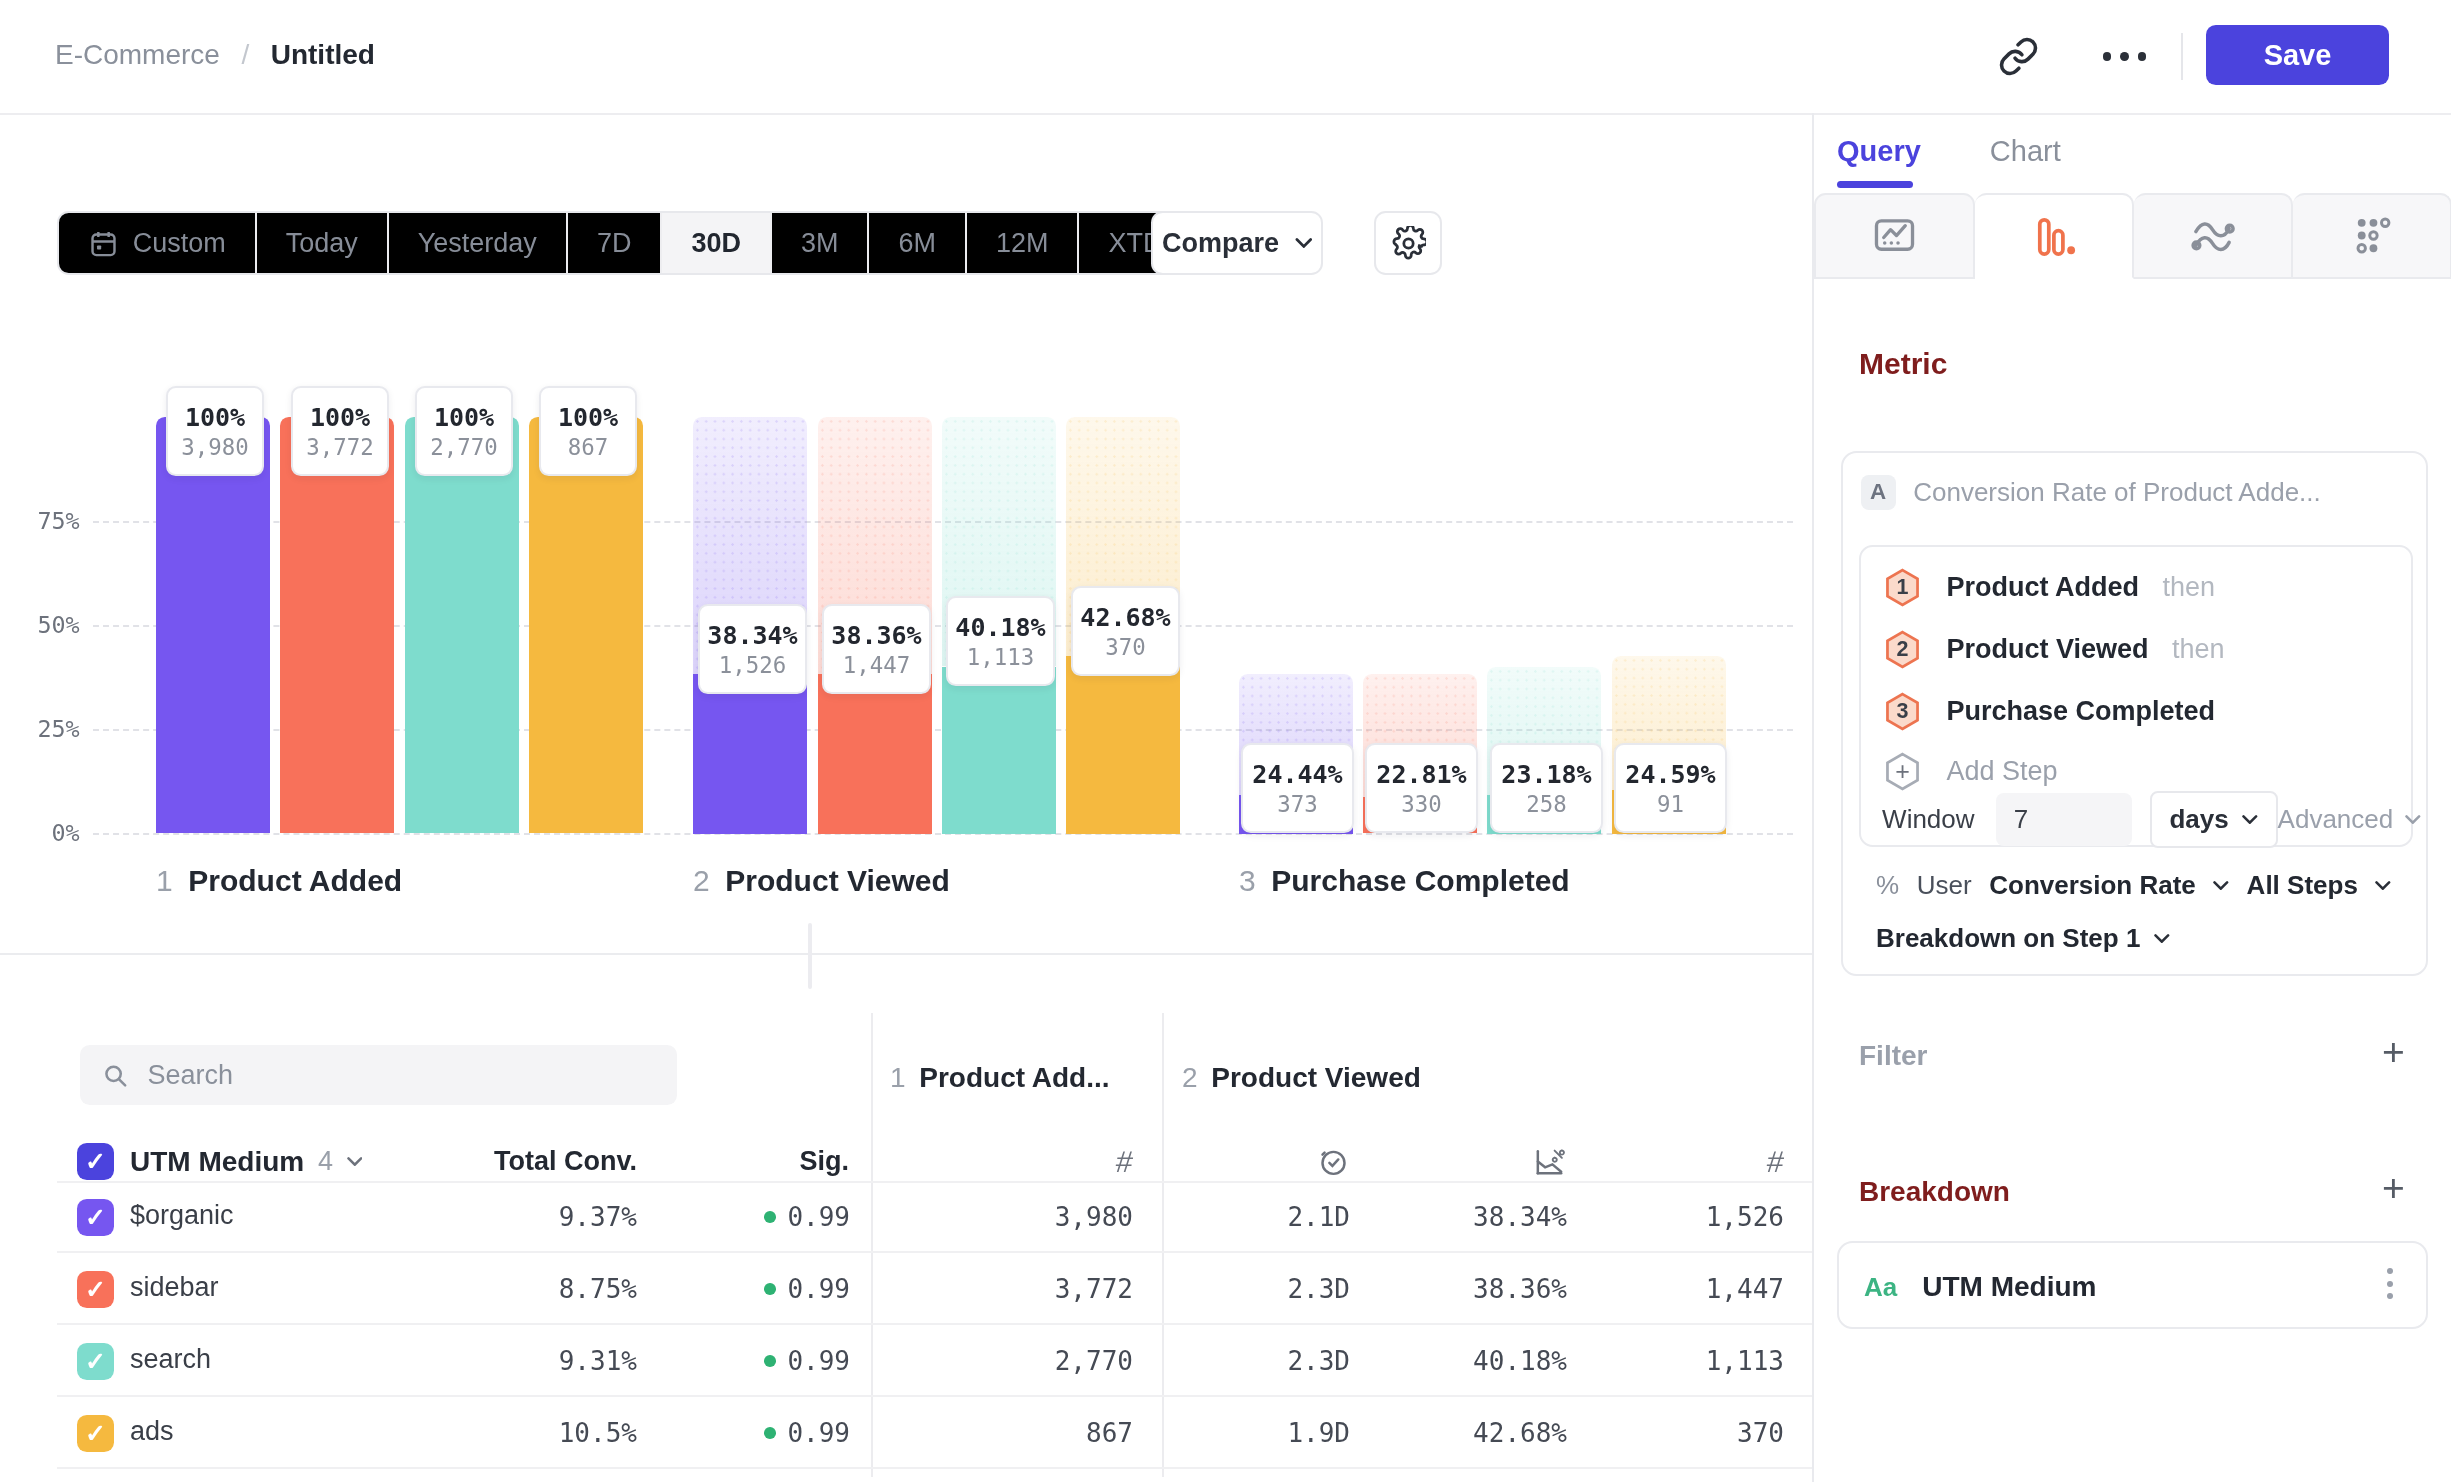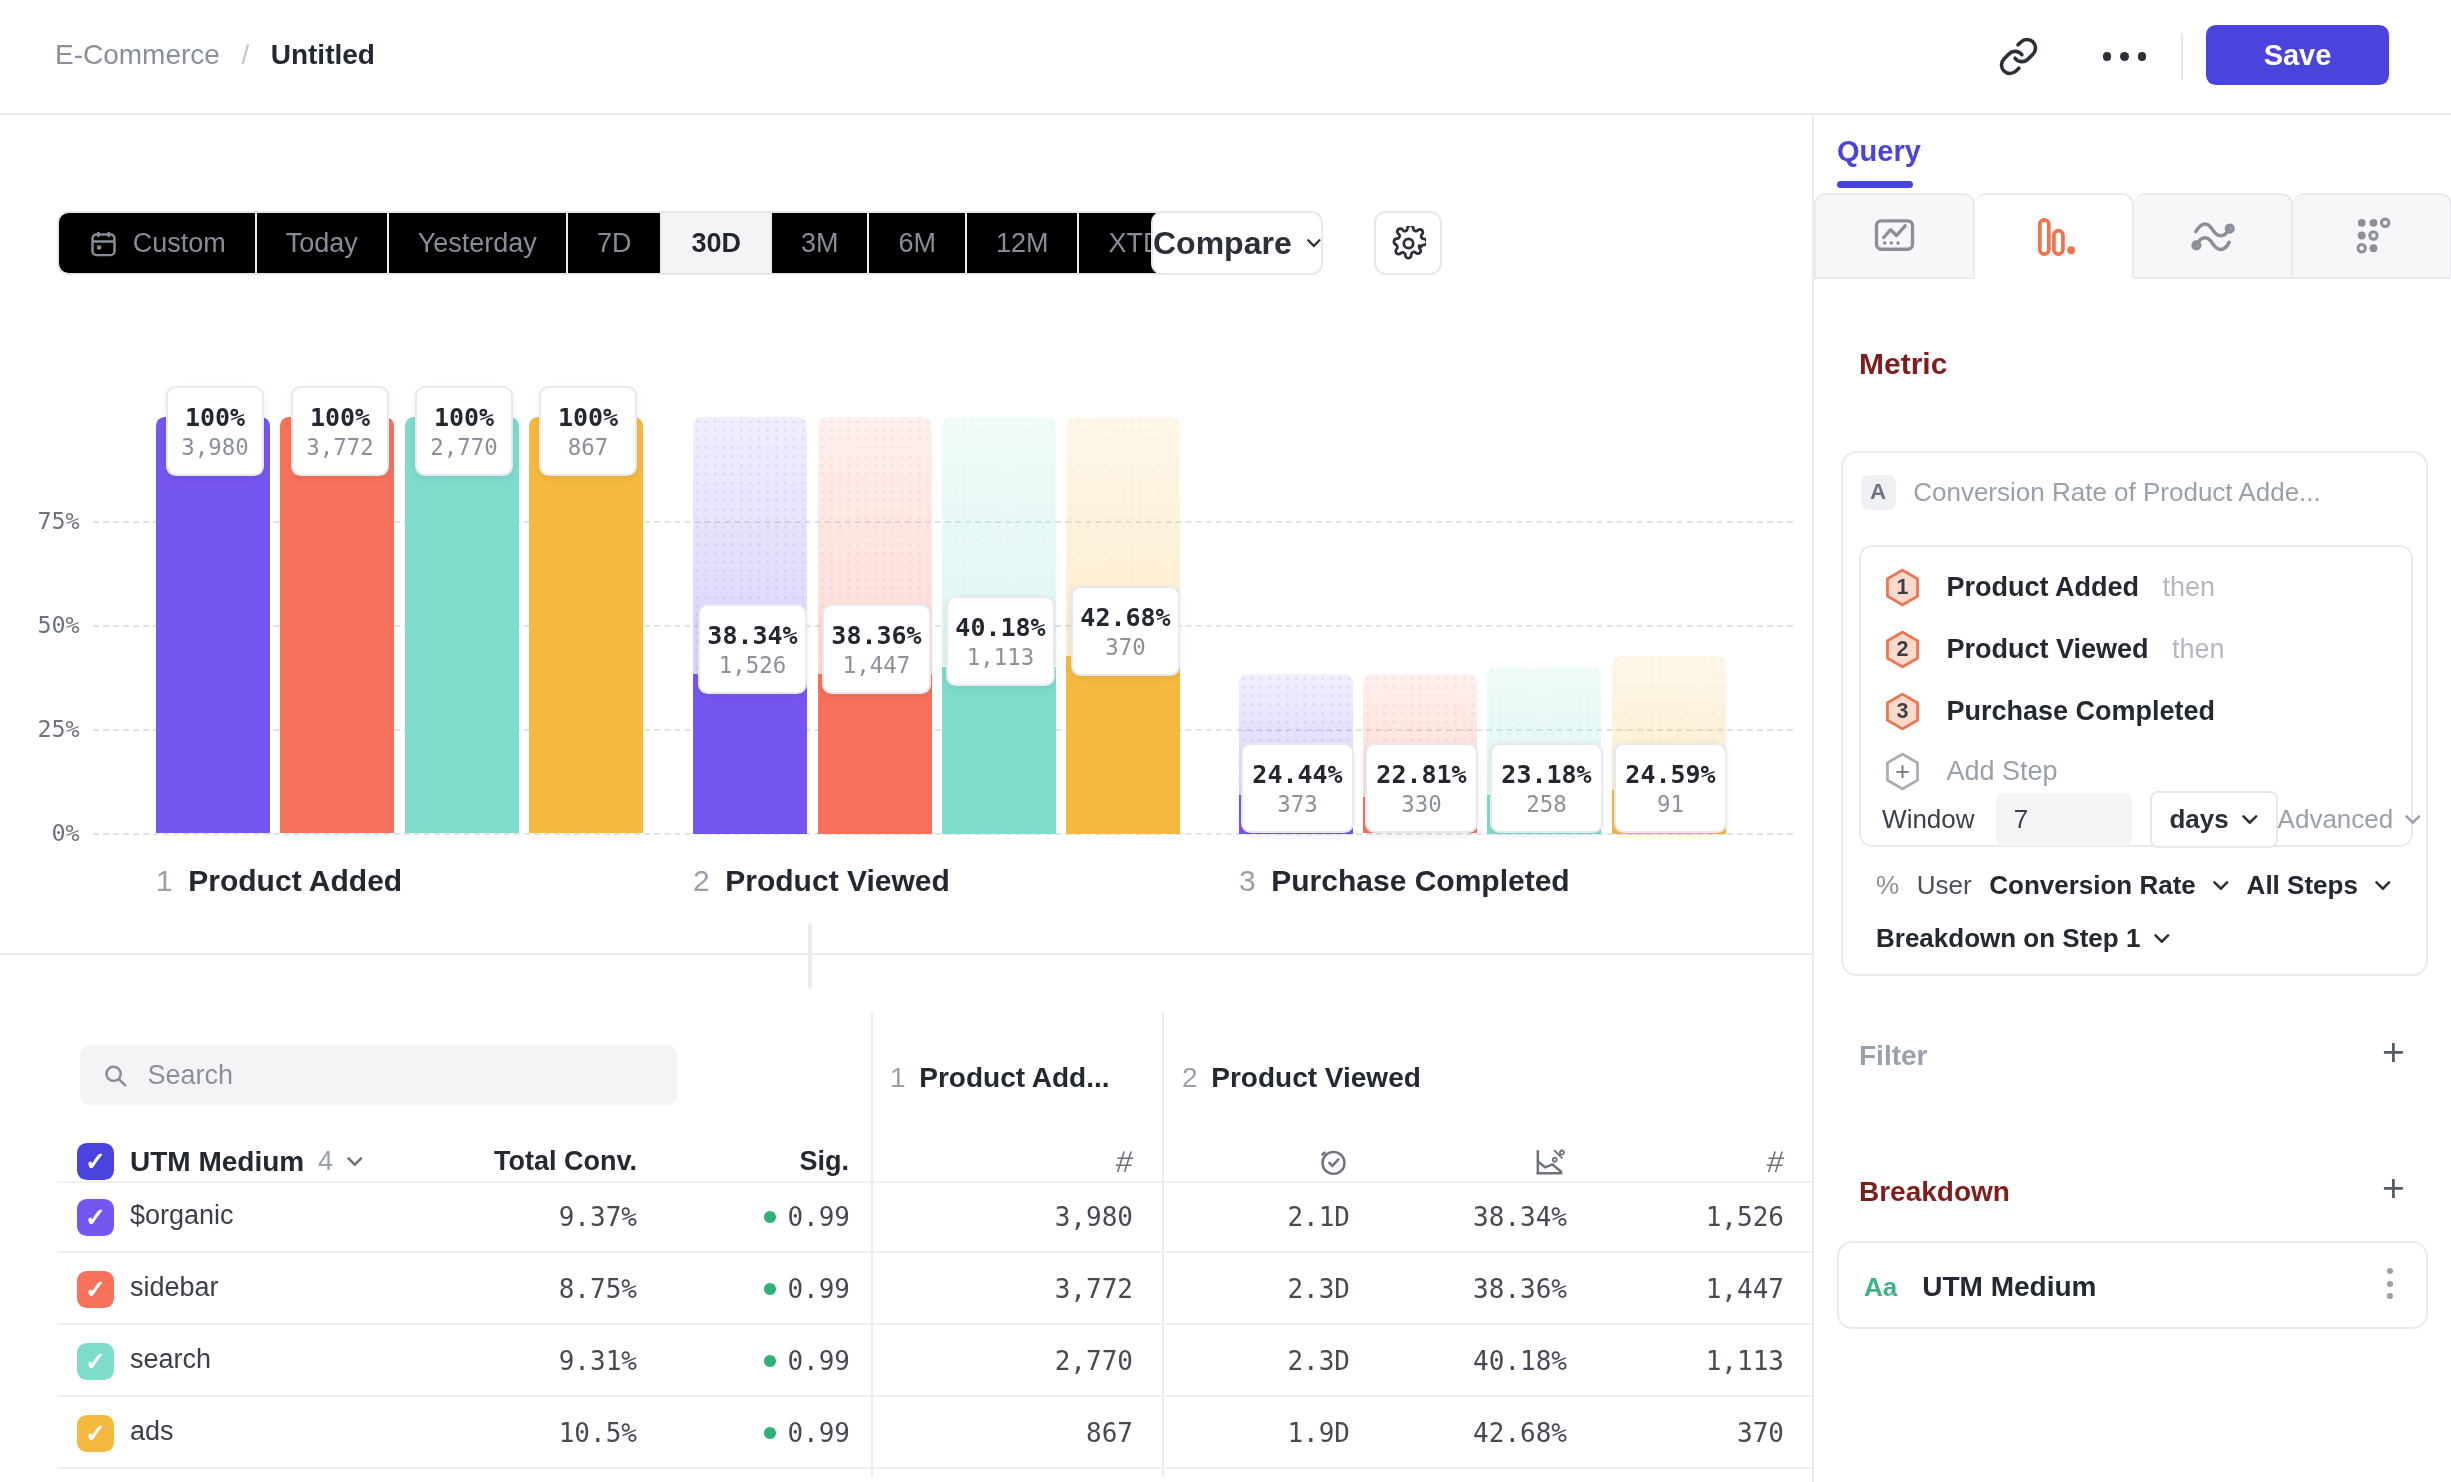--- a/index.html
+++ b/index.html
@@ -17,21 +17,21 @@
   .iconbtn{display:flex;align-items:center;justify-content:center;cursor:pointer;}
   .vsep{width:2px;background:#e5e6ea;}
   .savebtn{left:2206px;top:25px;width:183px;height:60px;background:#4B43DD;border-radius:9.8px;
            color:#fff;font-size:29px;font-weight:700;display:flex;align-items:center;justify-content:center;}
   
   .rangegroup{left:57px;top:211px;height:60px;display:flex;border:2px solid #e7e8ec;border-radius:11.7px;background:#000000;overflow:hidden;}
   .rangeseg{display:flex;align-items:center;gap:13.7px;padding:0 29px;font-size:27px;color:#878d98;border-left:2px solid #ededf0;cursor:pointer;white-space:nowrap;}
   .rangeseg:first-child{border-left:none;}
   .rangeseg.active{background:#f4f4f6;color:#21262f;font-weight:700;}
   .toolbtn{border:2px solid #e7e8ec;border-radius:11.7px;background:#fff;display:flex;align-items:center;
-           justify-content:center;gap:15.6px;font-size:32px;font-weight:700;color:#2a2f38;cursor:pointer;}
+           justify-content:center;gap:15.6px;font-size:27px;font-weight:700;color:#2a2f38;cursor:pointer;}
   .chev{display:inline-block;}
   
   .legend{left:93px;top:322px;width:1658px;height:35px;display:flex;justify-content:center;gap:41px;align-items:center;}
   .legitem{display:flex;align-items:center;gap:13.7px;font-size:25px;color:#3c414b;cursor:pointer;}
   .legswatch{width:22.4px;height:22.4px;border-radius:5.9px;}
   
   .gridline{height:0;border-top:2px dashed #e1e2e7;}
   .ytick{font-size:23.4px;color:#6d727c;text-align:right;width:66px;}
   .bar{border-radius:0;}
   .bar.rtop{border-top-left-radius:8.8px;border-top-right-radius:8.8px;}
@@ -367,21 +367,21 @@
         <div class="cell mono" style="position: absolute; left: 635px; top: 16.6px; width: 215px; height: 39px;"><span class="sigdot"></span>0.99</div>
         <div class="cell mono" style="position: absolute; left: 928px; top: 16.6px; width: 205px; height: 39px;">867</div>
         <div class="cell mono" style="position: absolute; left: 1145px; top: 16.6px; width: 205px; height: 39px;">1.9D</div>
         <div class="cell mono" style="position: absolute; left: 1362px; top: 16.6px; width: 205px; height: 39px;">42.68%</div>
         <div class="cell mono" style="position: absolute; left: 1579px; top: 16.6px; width: 205px; height: 39px;">370</div>
         <div class="hline" style="position: absolute; left: 57px; top: 70px; width: 1755px; height: 2px;"></div>
       </div>
     </div>
 
   <div class="abs panel-border"></div>
-  <div class="abs row" style="left:1837px;top:135px;gap:43px;flex-direction:column;">
+  <div class="abs row" style="left:1837px;top:135px;gap:69px;">
     <span class="ptab active">Query</span>
     <span class="ptab inactive">Chart</span>
   </div>
   <div class="abs ptab-underline" style="left:1837px;top:181px;width:76px;"></div>
 
   <div class="typetabs abs">
     <div class="typetab">
       <svg width="47" height="47" viewBox="0 0 24 24" fill="none" stroke="#8a8f99" stroke-width="1.7">
         <rect x="2.8" y="4" width="18.4" height="14.5" rx="2.5"></rect>
         <polyline points="6.5 12.5 10 8.5 13 11.5 17.5 6.5" stroke-linecap="round" stroke-linejoin="round"></polyline>

